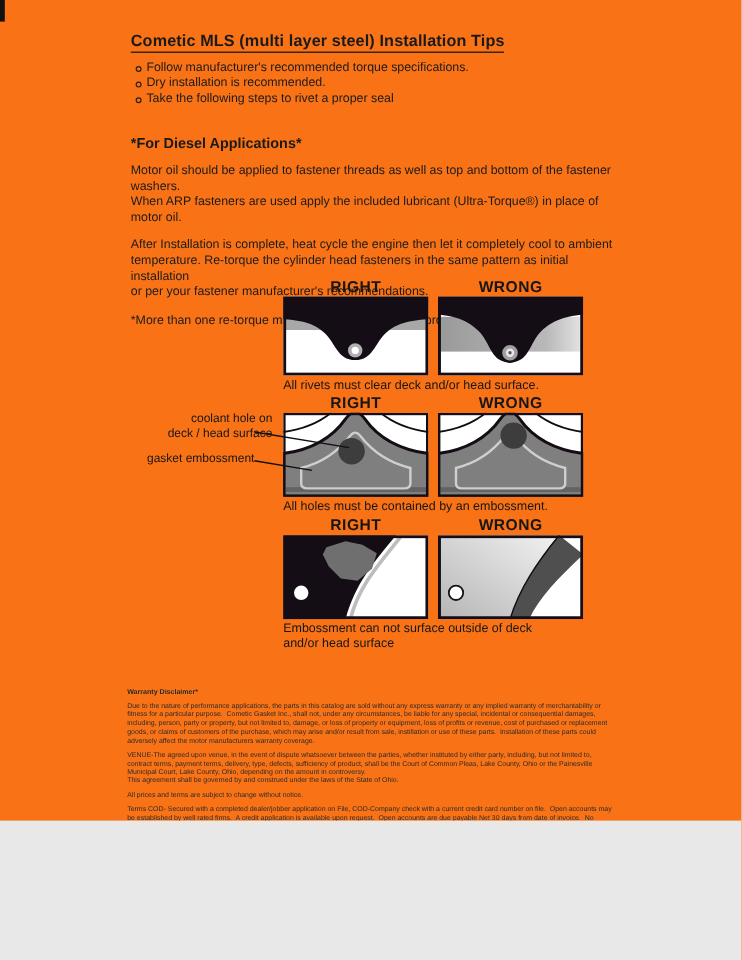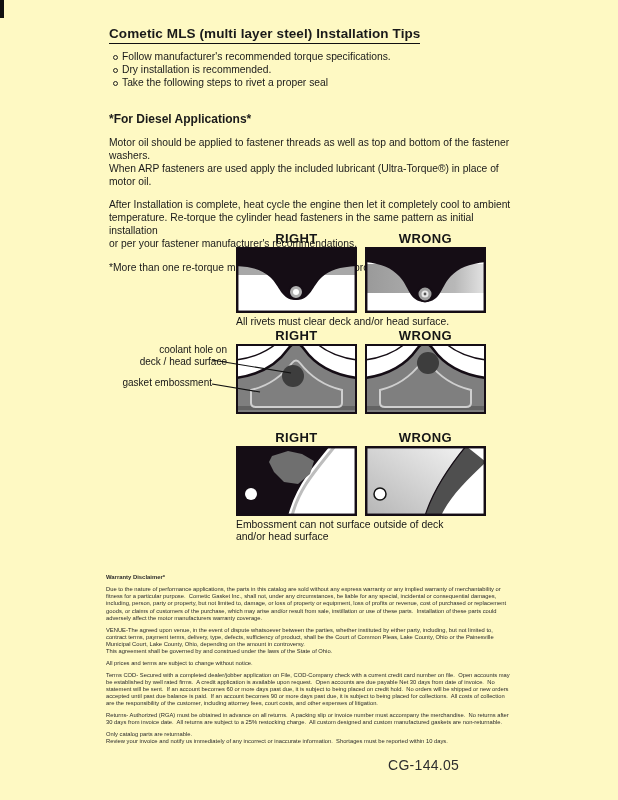--- a/index.html
+++ b/index.html
@@ -1,17 +1,17 @@
 <!DOCTYPE html>
 <html><head>
 <meta charset="utf-8">
 <style>
   html,body{margin:0;padding:0;background:#e8e8e8;}
   .page{
-    position:relative;width:618px;height:800px;background:#fef9c3;
+    position:relative;width:618px;height:684px;background:#f97316;
     font-family:"Liberation Sans", sans-serif;color:#1a1a1a;overflow:hidden;
     margin:0 auto;
   }
   .corner-mark{position:absolute;left:0;top:0;width:4px;height:18px;background:#111;}
   
   .content{position:absolute;left:96px;top:22px;width:424px;}
   .title{
     display:inline-block;margin:4px 0 0 13px;font-size:13.5px;font-weight:bold;
     border-bottom:1.5px solid #111;padding-bottom:2px;letter-spacing:0.1px;
   }
@@ -122,20 +122,21 @@
         <rect x="0" y="0" width="121" height="70" fill="#ffffff"></rect>
         <path d="M0,16 C16,14 30,8 40,0" fill="none" stroke="#150d15" stroke-width="1.5"></path>
         <path d="M81,0 C91,8 105,14 121,16" fill="none" stroke="#150d15" stroke-width="1.5"></path>
         <path d="M0,34 C22,31 40,22 52,5 Q60,-6 68,5 C80,22 99,31 121,34 V70 H0 Z" fill="#7f7f7f" stroke="#150d15" stroke-width="2.5"></path>
         <rect x="2" y="62" width="117" height="4" fill="#636363"></rect>
         <path d="M15,59 V46 C32,42 46,32 56,19 Q60,14 64,19 C74,32 89,42 106,46 V59 Q106,63 101,63 H20 Q15,63 15,59 Z" fill="none" stroke="#cfcfcf" stroke-width="2"></path>
         <circle cx="63" cy="19" r="11" fill="#3d3d3d"></circle>
         <rect x="1" y="1" width="119" height="68" fill="none" stroke="#150d15" stroke-width="2"></rect>
       </svg>
     </div>
+    <div class="caption">All holes must be contained by an embossment.</div>
   </div>
 
   <div class="ann ann1">coolant hole on
 deck / head surface</div>
   <div class="ann ann2">gasket embossment</div>
   <svg class="pointer-overlay" viewBox="0 0 280 70">
     <line x1="112" y1="22" x2="191" y2="35" stroke="#111111" stroke-width="1.2"></line>
     <line x1="112" y1="46" x2="160" y2="54" stroke="#111111" stroke-width="1.2"></line>
   </svg>
 

